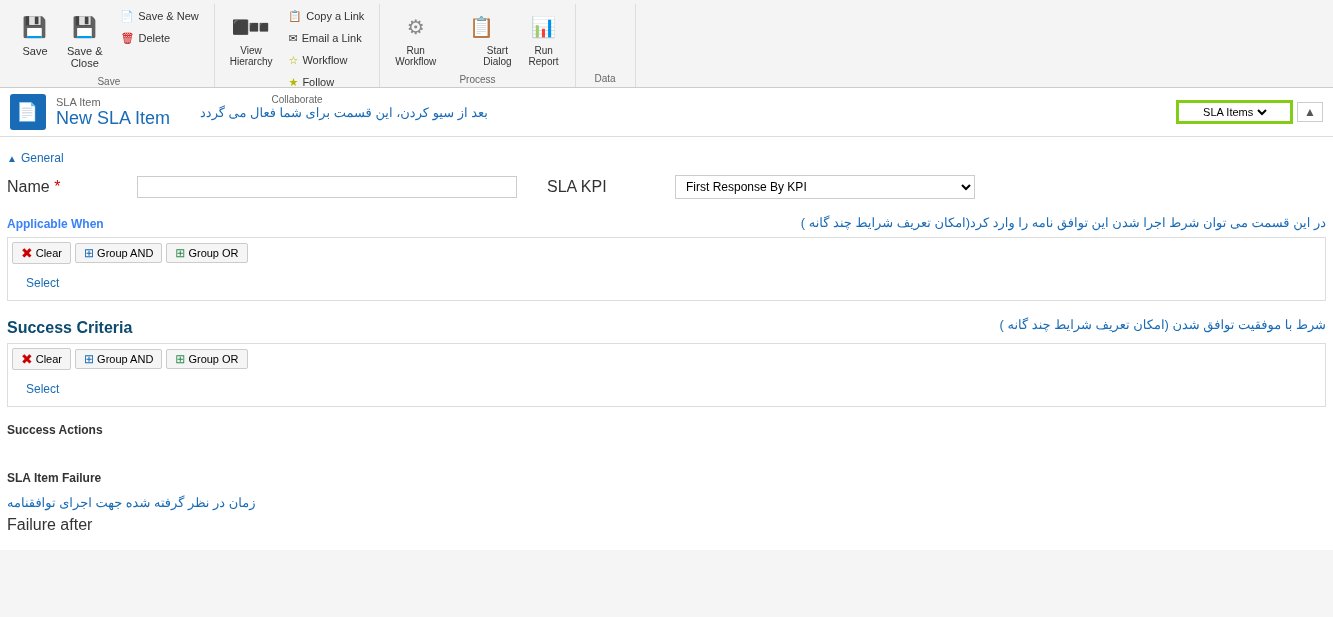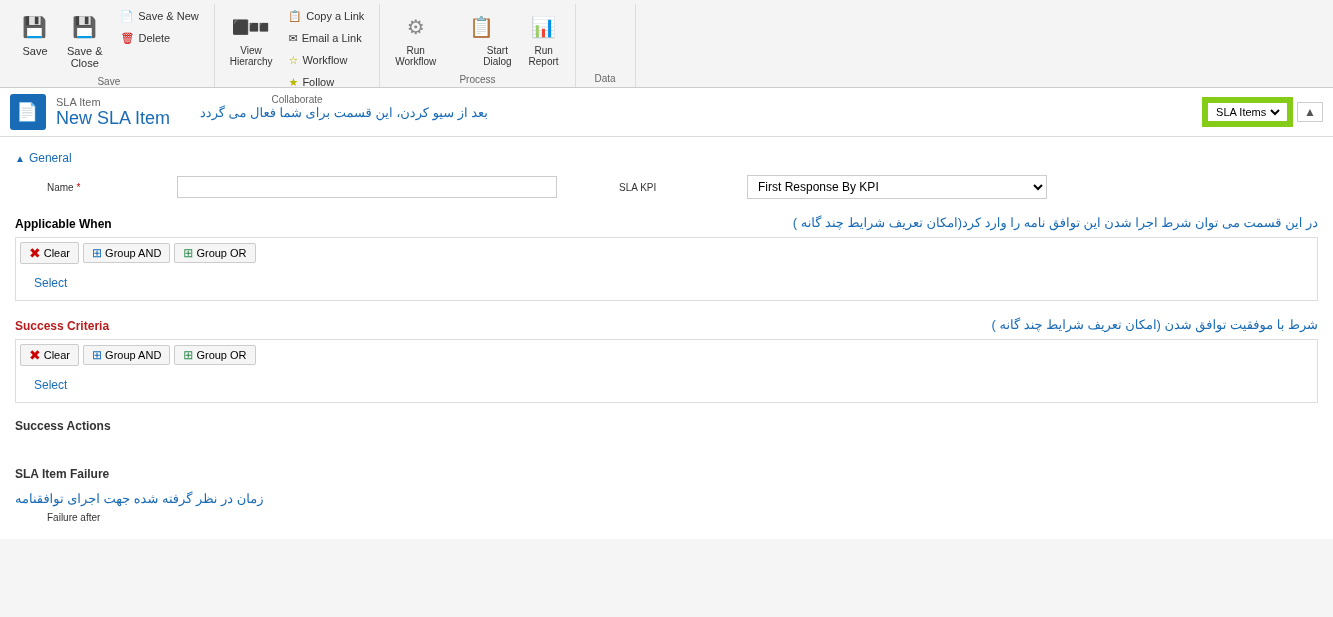--- a/index.html
+++ b/index.html
@@ -24,31 +24,31 @@
     .icon-red { color: #c00; }
 
     
     .page-header { background: #fff; border-bottom: 1px solid #ddd; padding: 6px 10px; display: flex; align-items: center; gap: 10px; }
     .page-icon { width: 36px; height: 36px; background: #1a6bb5; border-radius: 3px; display: flex; align-items: center; justify-content: center; color: #fff; font-size: 18px; flex-shrink: 0; }
     .page-title-area { display: flex; flex-direction: column; }
     .page-subtitle { font-size: 11px; color: #666; }
     .page-title { font-size: 18px; color: #1a6bb5; font-weight: 400; }
     .page-info-text { margin-left: 20px; font-size: 13px; color: #1a6bb5; direction: rtl; }
     .items-nav { margin-left: auto; display: flex; align-items: center; gap: 4px; }
-    .items-dropdown { border: 6px solid #84cc16; padding: 2px 4px; font-size: 11px; background: #fff; display: flex; align-items: center; gap: 4px; }
+    .items-dropdown { border: 3px solid #84cc16; padding: 2px 20px; font-size: 11px; background: #fff; display: flex; align-items: center; gap: 4px; }
     .items-dropdown select { border: none; outline: none; font-size: 11px; background: transparent; }
     .nav-btn { background: none; border: 1px solid #ccc; padding: 2px 6px; cursor: pointer; color: #555; font-size: 12px; }
 
     
-    .form-area { background: #fff; padding: 10px 15px; }
+    .form-area { background: #fff; padding: 10px 7px; }
     .section-header { color: #1a6bb5; font-size: 12px; cursor: pointer; padding: 4px 0; display: flex; align-items: center; gap: 4px; }
     .section-header::before { content: '▲'; font-size: 10px; }
 
     .form-row { display: flex; align-items: center; padding: 6px 0; gap: 10px; }
-    .form-label { font-size: 10px; color: #333; min-width: 120px; margin-left: 32px; }
+    .form-label { font-size: 16px; color: #333; min-width: 120px; }
     .form-input { border: 1px solid #ccc; padding: 3px 6px; font-size: 12px; flex: 1; max-width: 400px; }
     .form-select { border: 1px solid #ccc; padding: 3px 6px; font-size: 12px; flex: 1; background: #fff; }
     .criteria-toolbar { display: flex; align-items: center; gap: 4px; margin-bottom: 6px; }
     .criteria-btn { display: flex; align-items: center; gap: 3px; padding: 2px 8px; border: 1px solid #ccc; background: #f5f5f5; cursor: pointer; font-size: 11px; border-radius: 2px; }
     .select-link { color: #1a6bb5; text-decoration: none; cursor: pointer; font-size: 12px; padding: 2px 6px; display: inline-block; }
 
     .box-container { border: 1px solid #ddd; padding: 4px; }
     .box-select-row { padding: 4px 8px; }
   </style>
 </head>
@@ -173,21 +173,21 @@
       <label class="form-label">SLA KPI</label>
       <select class="form-select" style="min-width:300px;">
         <option>First Response By KPI</option>
       </select>
     </div>
   </div>
 
   <div style="height:10px;"></div>
 
   <div style="display:flex; align-items:flex-start; gap:10px; margin-bottom:6px;">
-    <div style="min-width:130px; font-size:12px; font-weight:600; color:#000000; padding-top:2px;">Applicable When</div>
+    <div style="min-width:130px; font-size:12px; font-weight:600; color:#3b82f6; padding-top:2px;">Applicable When</div>
     <div style="font-size:13px; color:#1a6bb5; direction:rtl; text-align:right; flex:1;">در این قسمت می توان شرط اجرا شدن این توافق نامه را وارد کرد(امکان تعریف شرایط چند گانه )</div>
   </div>
 
   <div class="box-container" style="margin-bottom:16px;">
     <div class="criteria-toolbar">
       <button class="criteria-btn">
         <span style="color:#c00; font-size:14px;">✖</span>
         <span>Clear</span>
       </button>
       <button class="criteria-btn">
@@ -198,21 +198,21 @@
         <span style="color:#2d8a4e; font-size:12px;">⊞</span>
         <span>Group OR</span>
       </button>
     </div>
     <div class="box-select-row">
       <a class="select-link">Select</a>
     </div>
   </div>
 
   <div style="display:flex; align-items:flex-start; gap:10px; margin-bottom:6px;">
-    <div style="min-width:130px; font-size:12px; font-weight:600; color:#b91c1c; padding-top:2px;">Success Criteria</div>
+    <div style="min-width:130px; font-size:16px; font-weight:600; color:#0c4a6e; padding-top:2px;">Success Criteria</div>
     <div style="font-size:13px; color:#1a6bb5; direction:rtl; text-align:right; flex:1;">شرط با موفقیت توافق شدن (امکان تعریف شرایط چند گانه )</div>
   </div>
 
   <div class="box-container" style="margin-bottom:16px;">
     <div class="criteria-toolbar">
       <button class="criteria-btn">
         <span style="color:#c00; font-size:14px;">✖</span>
         <span>Clear</span>
       </button>
       <button class="criteria-btn">

